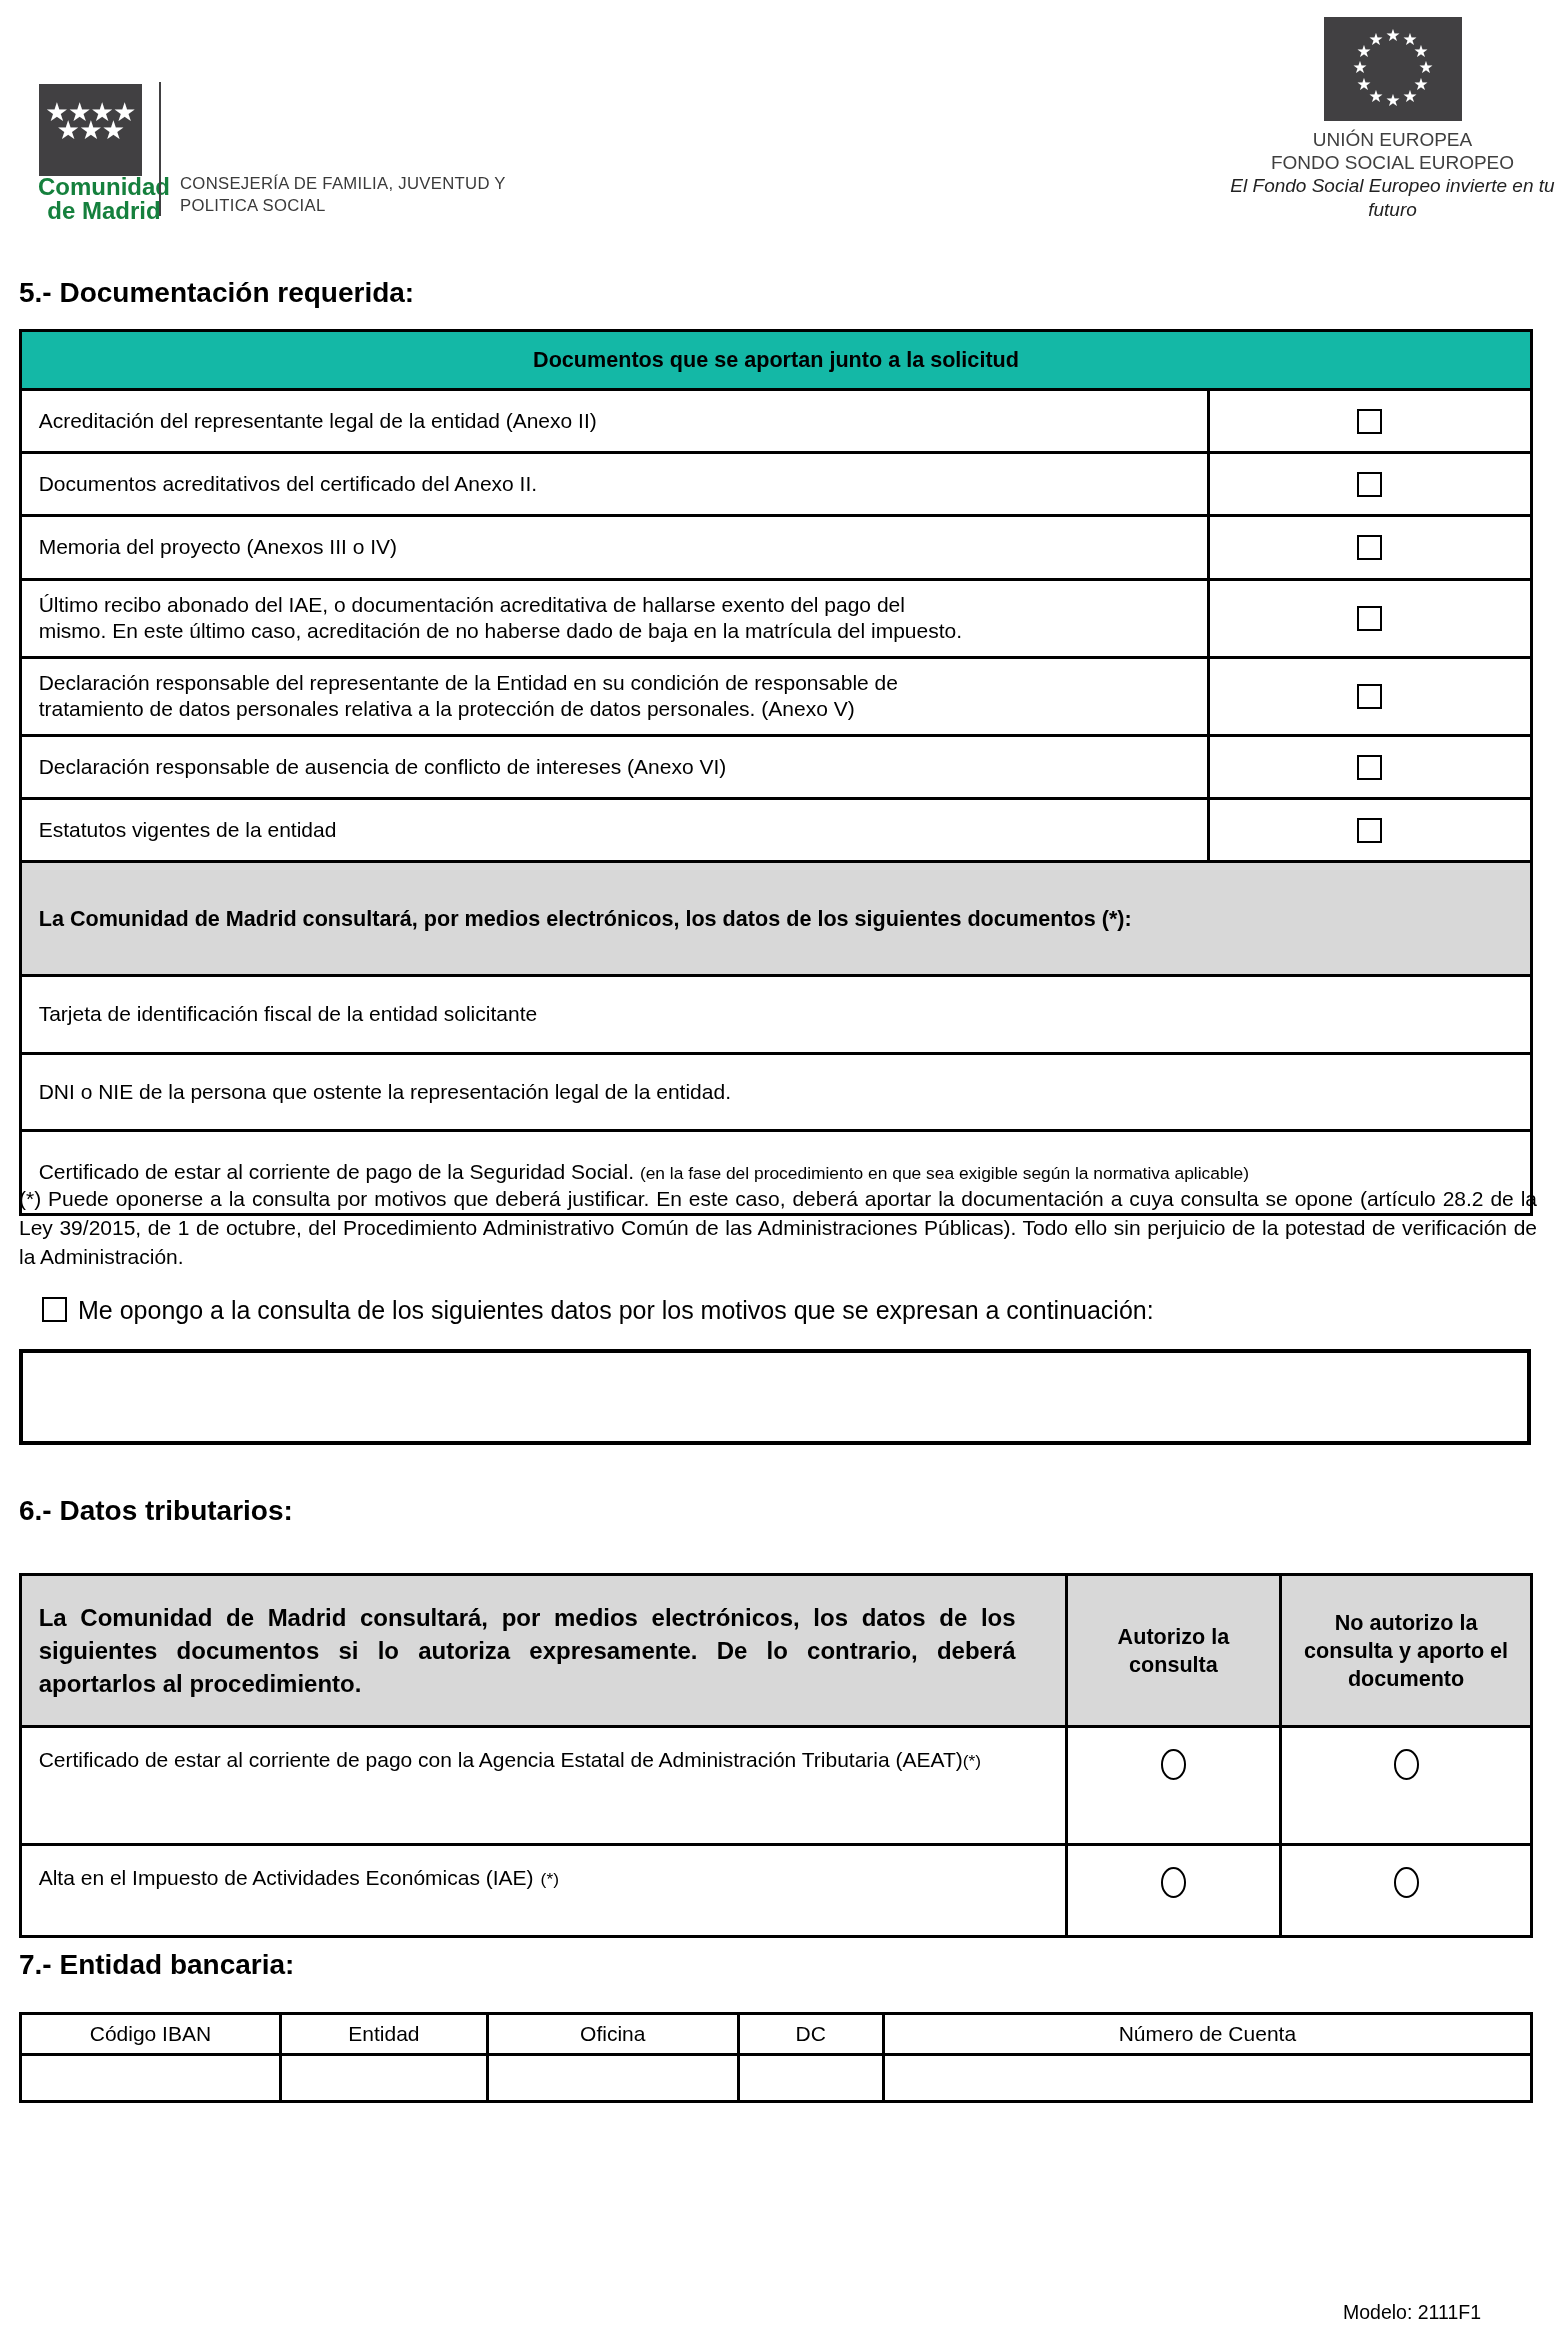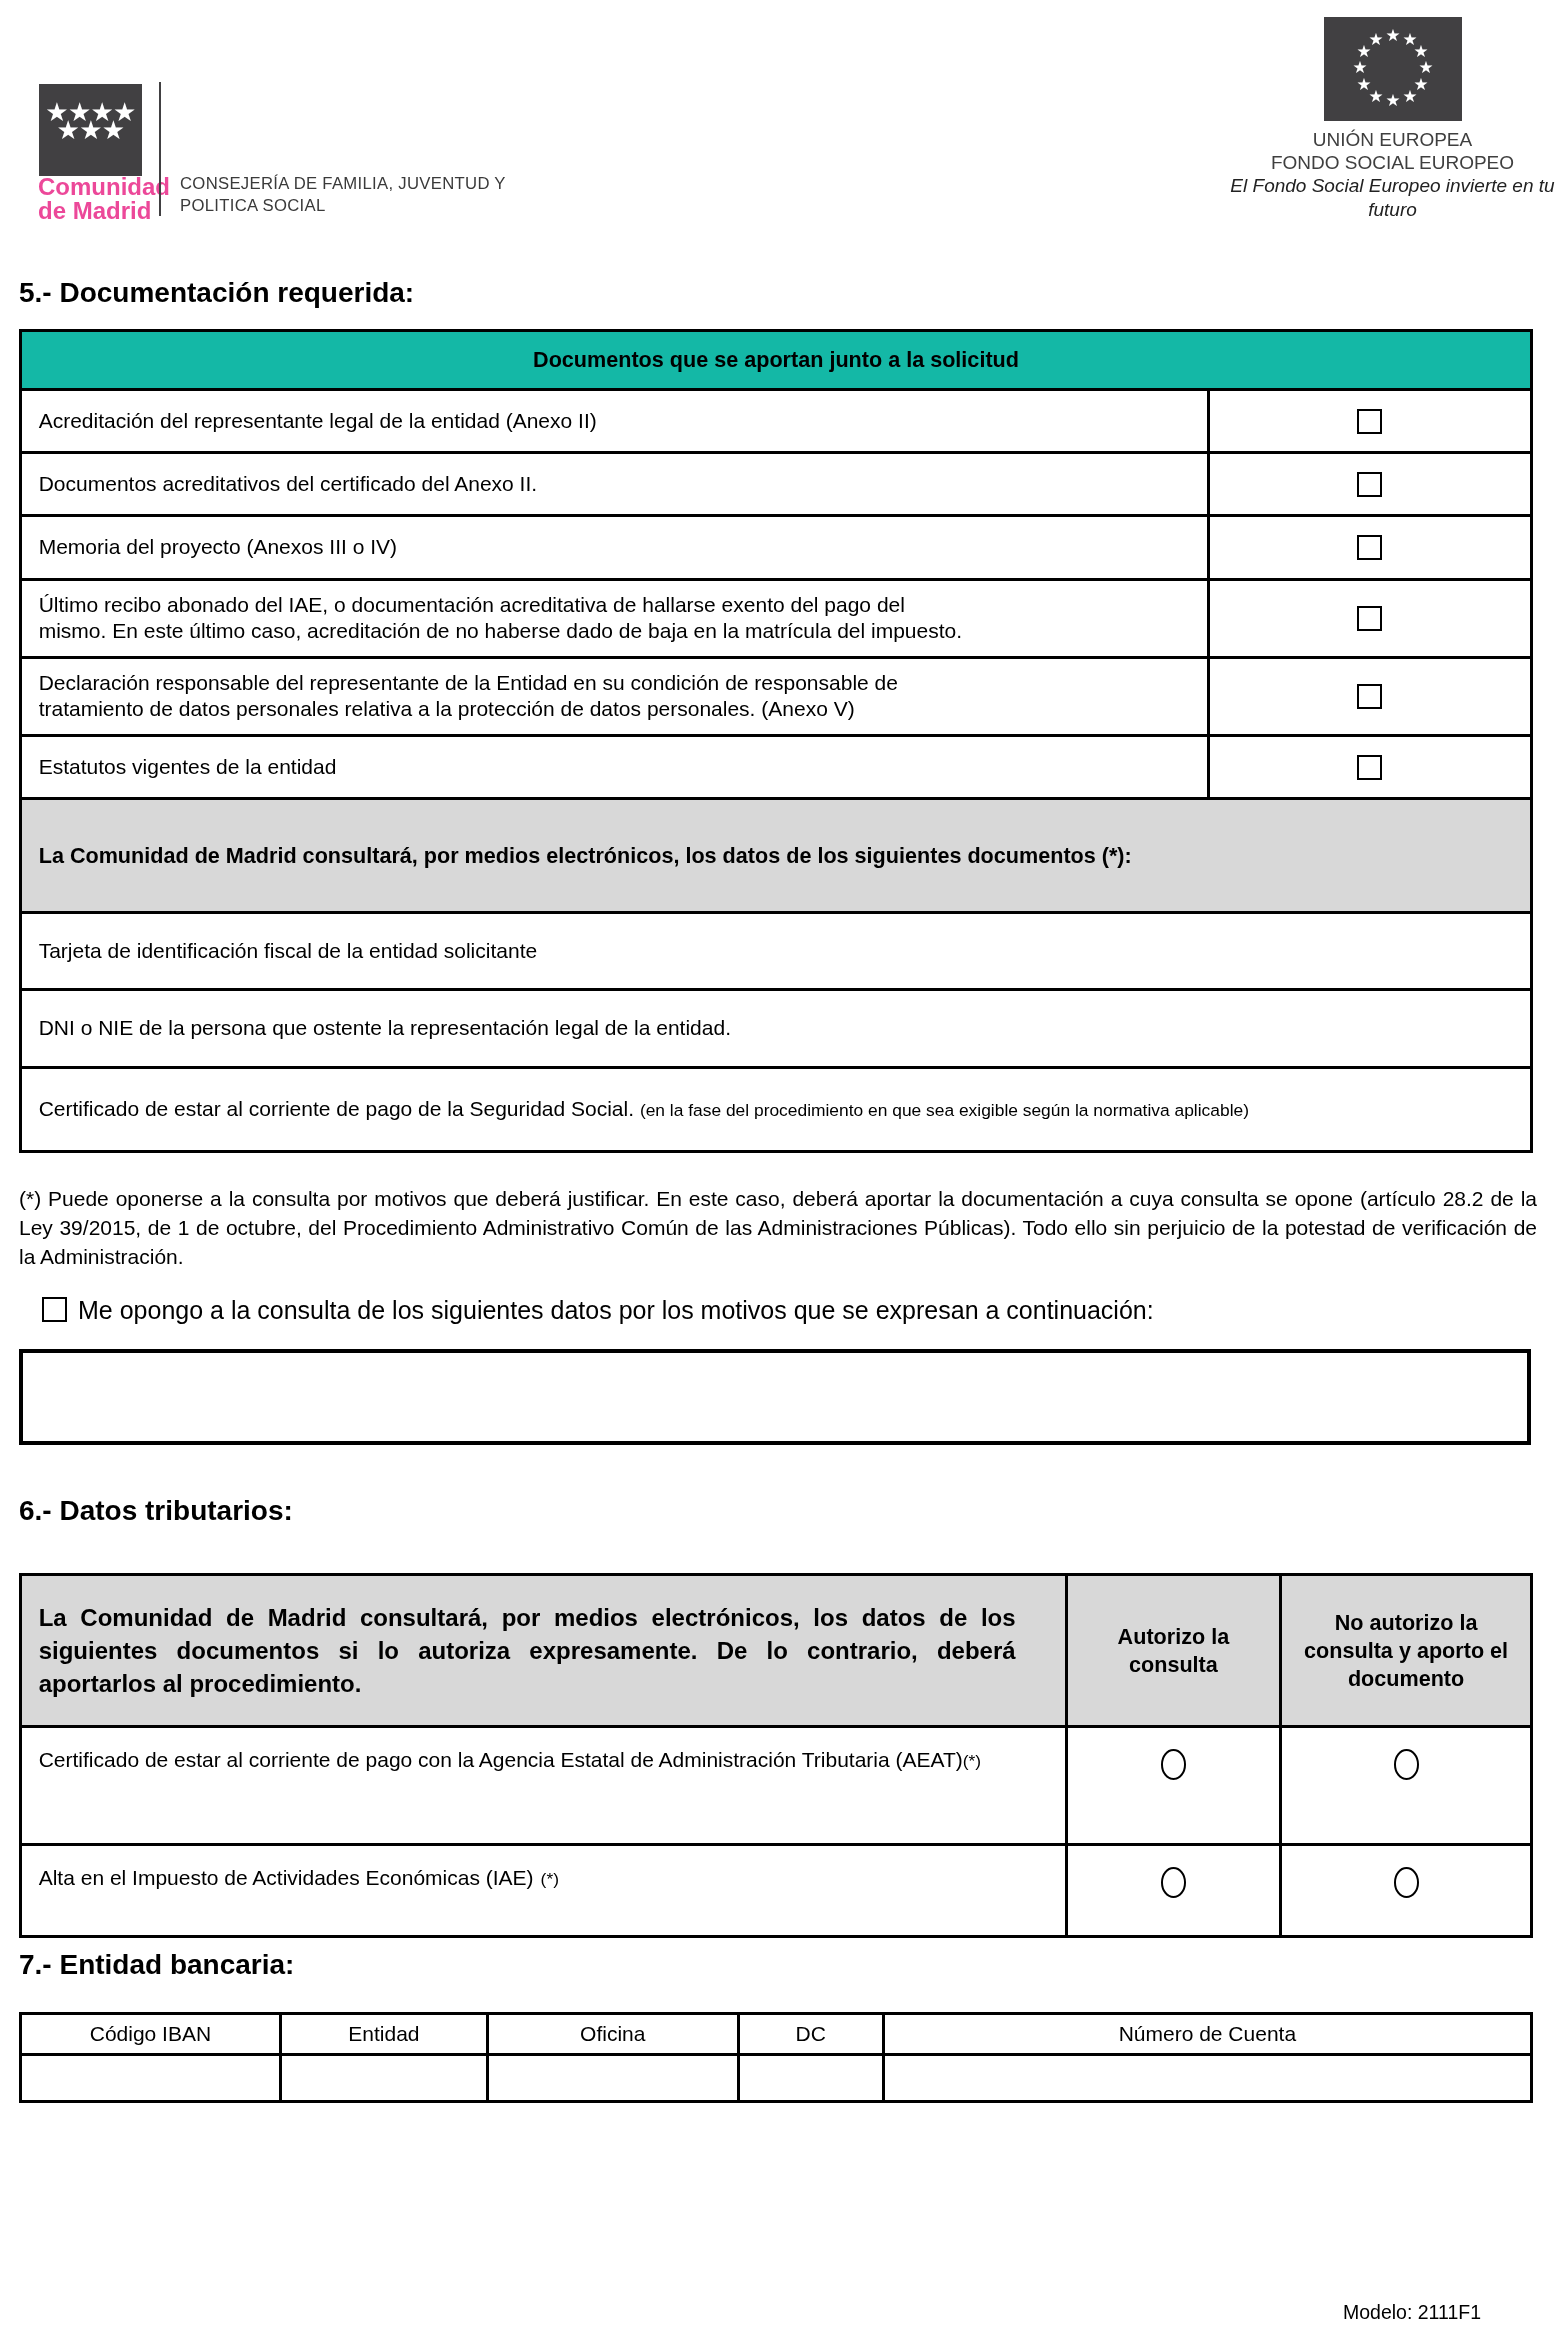--- a/index.html
+++ b/index.html
@@ -5,21 +5,21 @@
   html,body{margin:0;padding:0;}
   body{
     width:1565px;height:2342px;position:relative;background:#ffffff;color:#000;
     font-family:"Liberation Sans", sans-serif;
   }
   
   .madrid-box{position:absolute;left:39px;top:84px;width:103px;height:92px;background:#414042;}
   .madrid-box .row{ text-align:center;color:#fff;letter-spacing:-0.7px;line-height:21px;}
   .madrid-box .row1{margin-top:18px;font-size:26px;}
   .madrid-box .row2{font-size:26px;margin-top:-2.8px;}
-  .madrid-text{position:absolute;left:38px;top:175px;font-weight:bold;font-size:24px;line-height:24px;color:#ec4899;}
+  .madrid-text{position:absolute;left:38px;top:175px;font-weight:bold;font-size:24px;line-height:24px;color:#15803d;text-align:center;}
   .hdr-divider{position:absolute;left:159px;top:82px;width:2.1px;height:134px;background:#414042;}
   .dept{position:absolute;left:180px;top:173px;font-size:16.7px;line-height:21.6px;color:#3a3a3a;letter-spacing:0.3px;}
   .eu-flag{position:absolute;left:1324px;top:17.4px;width:138px;height:104px;background:#414042;}
   .eu-flag .st{position:absolute;color:#fff;font-size:16.7px;transform:translate(-50%,-50%);}
   .eu-text{position:absolute;left:1215px;top:128px;width:355px;text-align:center;color:#3f3f3f;}
   .eu-text .l1{font-size:19px;line-height:23px;}
   .eu-text .l2{font-size:19px;line-height:23px;}
   .eu-text .l3{font-size:19px;line-height:24px;font-style:italic;color:#222;}
   
   .h-title{position:absolute;left:19px;font-size:28px;font-weight:bold;color:#000;}
@@ -129,20 +129,26 @@
         </td>
   </tr>
   <tr class="two">
     <td class="doc">Último recibo abonado del IAE, o documentación acreditativa de hallarse exento del pago del mismo. En este último caso, acreditación de no haberse dado de baja en la matrícula del impuesto.</td>
     <td class="chk">
           <div class="checkbox"></div>
         </td>
   </tr>
   <tr class="two">
     <td class="doc">Declaración responsable del representante de la Entidad en su condición de responsable de tratamiento de datos personales relativa a la protección de datos personales. (Anexo V)</td>
+    <td class="chk">
+          <div class="checkbox"></div>
+        </td>
+  </tr>
+  <tr>
+    <td class="doc">Declaración responsable de ausencia de conflicto de intereses (Anexo VI)</td>
     <td class="chk">
           <div class="checkbox"></div>
         </td>
   </tr>
   <tr>
     <td class="doc">Estatutos vigentes de la entidad</td>
     <td class="chk">
           <div class="checkbox"></div>
         </td>
   </tr>

